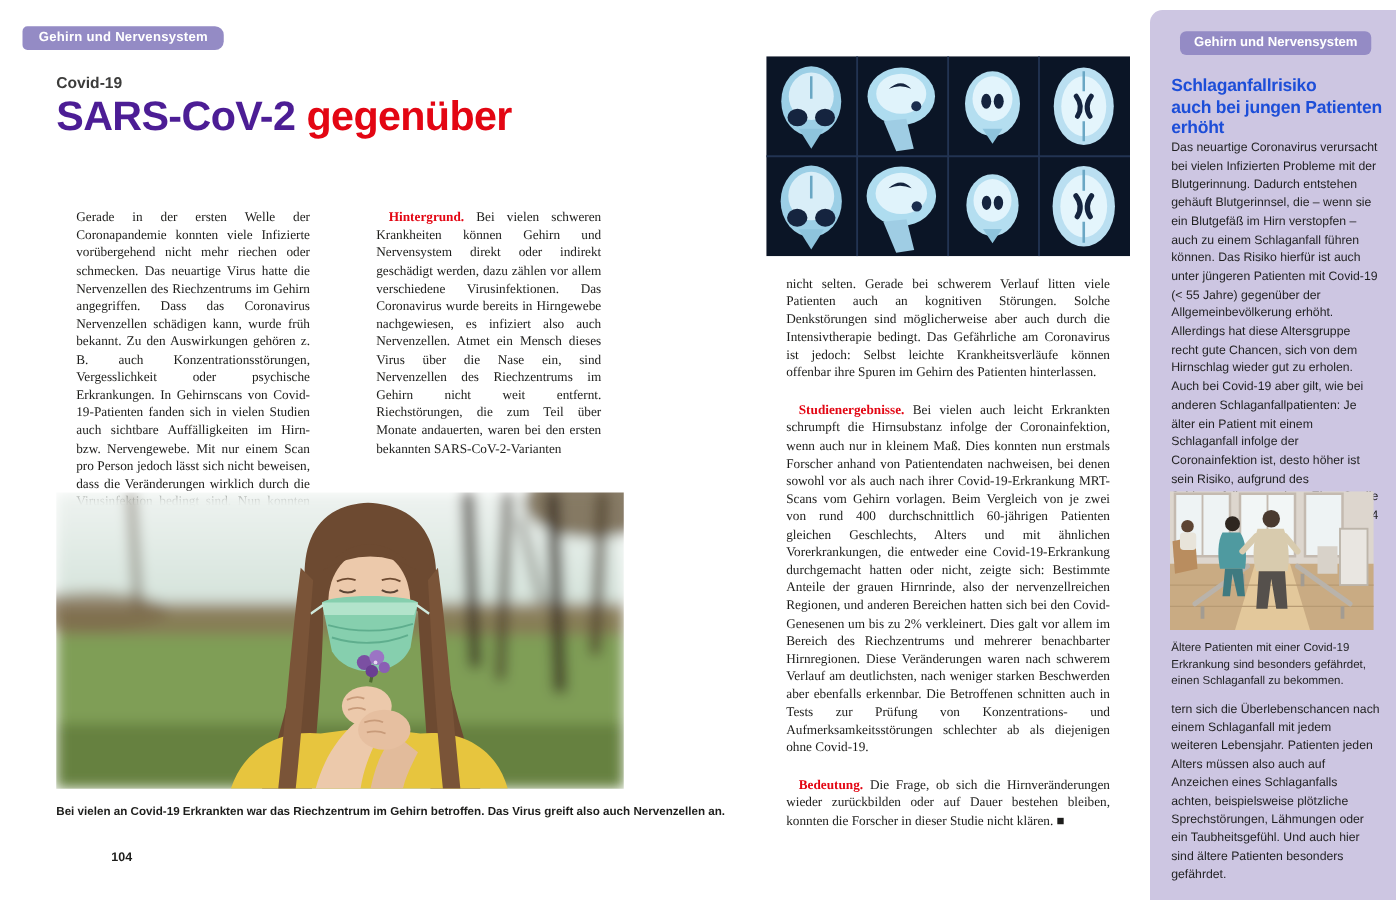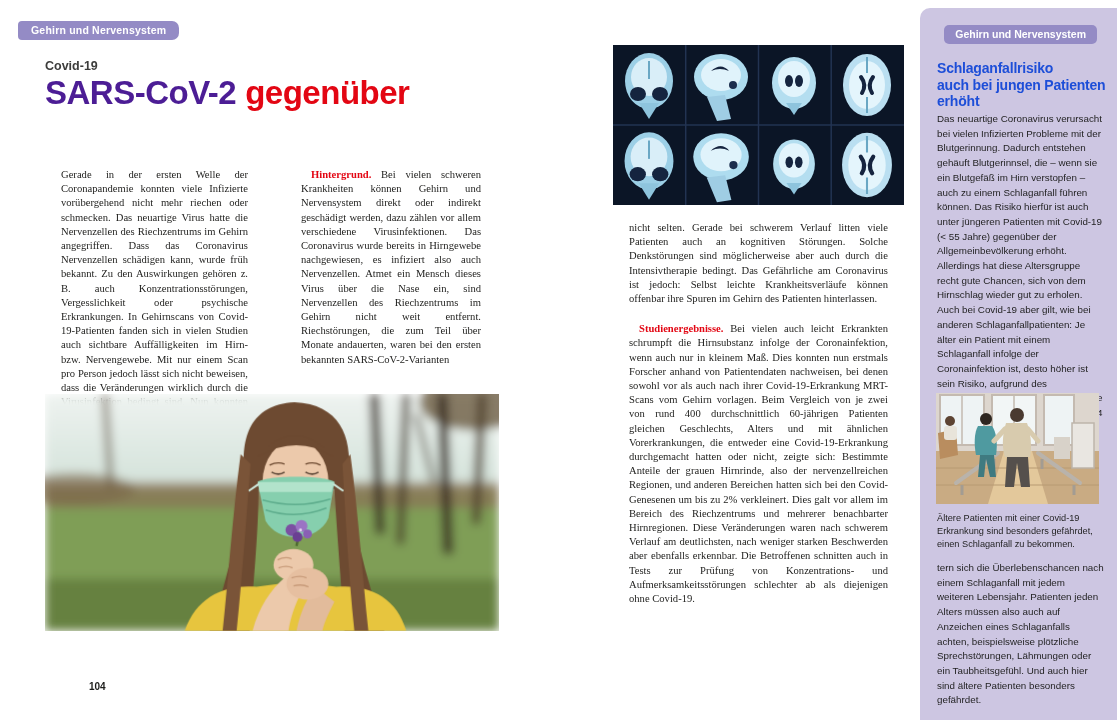--- a/index.html
+++ b/index.html
@@ -111,20 +111,21 @@
       <use href="#brainC" transform="translate(181,40)"></use>
       <use href="#brainD" transform="translate(254,40)"></use>
       <use href="#brainA" transform="translate(36,120) scale(1.02)"></use>
       <use href="#brainB" transform="translate(106,118) scale(1.03)"></use>
       <use href="#brainC" transform="translate(181,121) scale(0.95)"></use>
       <use href="#brainD" transform="translate(254,120) scale(1.04)"></use>
     </svg>
     <div class="bodytext">
       <p>nicht selten. Gerade bei schwerem Verlauf litten viele Patienten auch an kognitiven Störungen. Solche Denkstörungen sind möglicherweise aber auch durch die Intensivtherapie bedingt. Das Gefährliche am Coronavirus ist jedoch: Selbst leichte Krankheitsverläufe können offenbar ihre Spuren im Gehirn des Patienten hinterlassen.</p>
       <p class="ind"><span class="subhead">Studienergebnisse.</span><span> Bei vielen auch leicht Erkrankten schrumpft die Hirnsubstanz infolge der Coronainfektion, wenn auch nur in kleinem Maß. Dies konnten nun erstmals Forscher anhand von Patientendaten nachweisen, bei denen sowohl vor als auch nach ihrer Covid-19-Erkrankung MRT-Scans vom Gehirn vorlagen. Beim Vergleich von je zwei von rund 400 durchschnittlich 60-jährigen Patienten gleichen Geschlechts, Alters und mit ähnlichen Vorerkrankungen, die entweder eine Covid-19-Erkrankung durchgemacht hatten oder nicht, zeigte sich: Bestimmte Anteile der grauen Hirnrinde, also der nervenzellreichen Regionen, und anderen Bereichen hatten sich bei den Covid-Genesenen um bis zu 2% verkleinert. Dies galt vor allem im Bereich des Riechzentrums und mehrerer benachbarter Hirnregionen. Diese Veränderungen waren nach schwerem Verlauf am deutlichsten, nach weniger starken Beschwerden aber ebenfalls erkennbar. Die Betroffenen schnitten auch in Tests zur Prüfung von Konzentrations- und Aufmerksamkeitsstörungen schlechter ab als diejenigen ohne Covid-19.</span></p>
+      <p class="ind"><span class="subhead">Bedeutung.</span><span> Die Frage, ob sich die Hirnveränderungen wieder zurückbilden oder auf Dauer bestehen bleiben, konnten die Forscher in dieser Studie nicht klären. ■</span></p>
     </div>
   </div>
 
   <div class="photo">
     <svg viewBox="0 0 455 237" xmlns="http://www.w3.org/2000/svg">
       <defs>
         <filter id="pb" x="-10%" y="-10%" width="120%" height="120%">
             <feGaussianBlur stdDeviation="5"></feGaussianBlur>
           </filter>
         <linearGradient id="sky" x1="0" y1="0" x2="0" y2="1">
@@ -169,20 +170,21 @@
         <circle cx="257" cy="132" r="6" fill="#9b74c4"></circle>
         <circle cx="253" cy="143" r="5" fill="#6a3f92"></circle>
         <circle cx="263" cy="140" r="4.5" fill="#8a5fb4"></circle>
         <circle cx="256" cy="136" r="1.5" fill="#e8d8f4"></circle>
         <path d="M196,60 C188,120 184,180 178,237 L192,237 C198,180 202,120 206,70 Z" fill="#7a5438"></path>
         <path d="M306,60 C314,120 318,180 324,237 L310,237 C304,180 301,120 298,70 Z" fill="#7a5438"></path>
       </g>
     </svg>
   </div>
 
+  <div class="photo-cap">Bei vielen an Covid-19 Erkrankten war das Riechzentrum im Gehirn betroffen. Das Virus greift also auch Nervenzellen an.</div>
   <div class="pagenum">104</div>
 
   <div class="sidebar">
     <div class="tag-right">Gehirn und Nervensystem</div>
     <div class="sb-title">
       <div>Schlaganfallrisiko</div>
       <div>auch bei jungen Patienten</div>
       <div>erhöht</div>
     </div>
     <div class="sb-body sb-b1">Das neuartige Coronavirus verursacht bei vielen Infizierten Probleme mit der Blutgerinnung. Dadurch entstehen gehäuft Blutgerinnsel, die – wenn sie ein Blutgefäß im Hirn verstopfen – auch zu einem Schlaganfall führen können. Das Risiko hierfür ist auch unter jüngeren Patienten mit Covid-19 (&lt; 55 Jahre) gegenüber der Allgemeinbevölkerung erhöht. Allerdings hat diese Altersgruppe recht gute Chancen, sich von dem Hirnschlag wieder gut zu erholen. Auch bei Covid-19 aber gilt, wie bei anderen Schlaganfallpatienten: Je älter ein Patient mit einem Schlaganfall infolge der Coronainfektion ist, desto höher ist sein Risiko, aufgrund des Schlaganfalls zu sterben. Einer Studie mit 126 Patienten zwischen 27 und 94 Jahren mit Covid-19 zufolge verschlech-</div>

